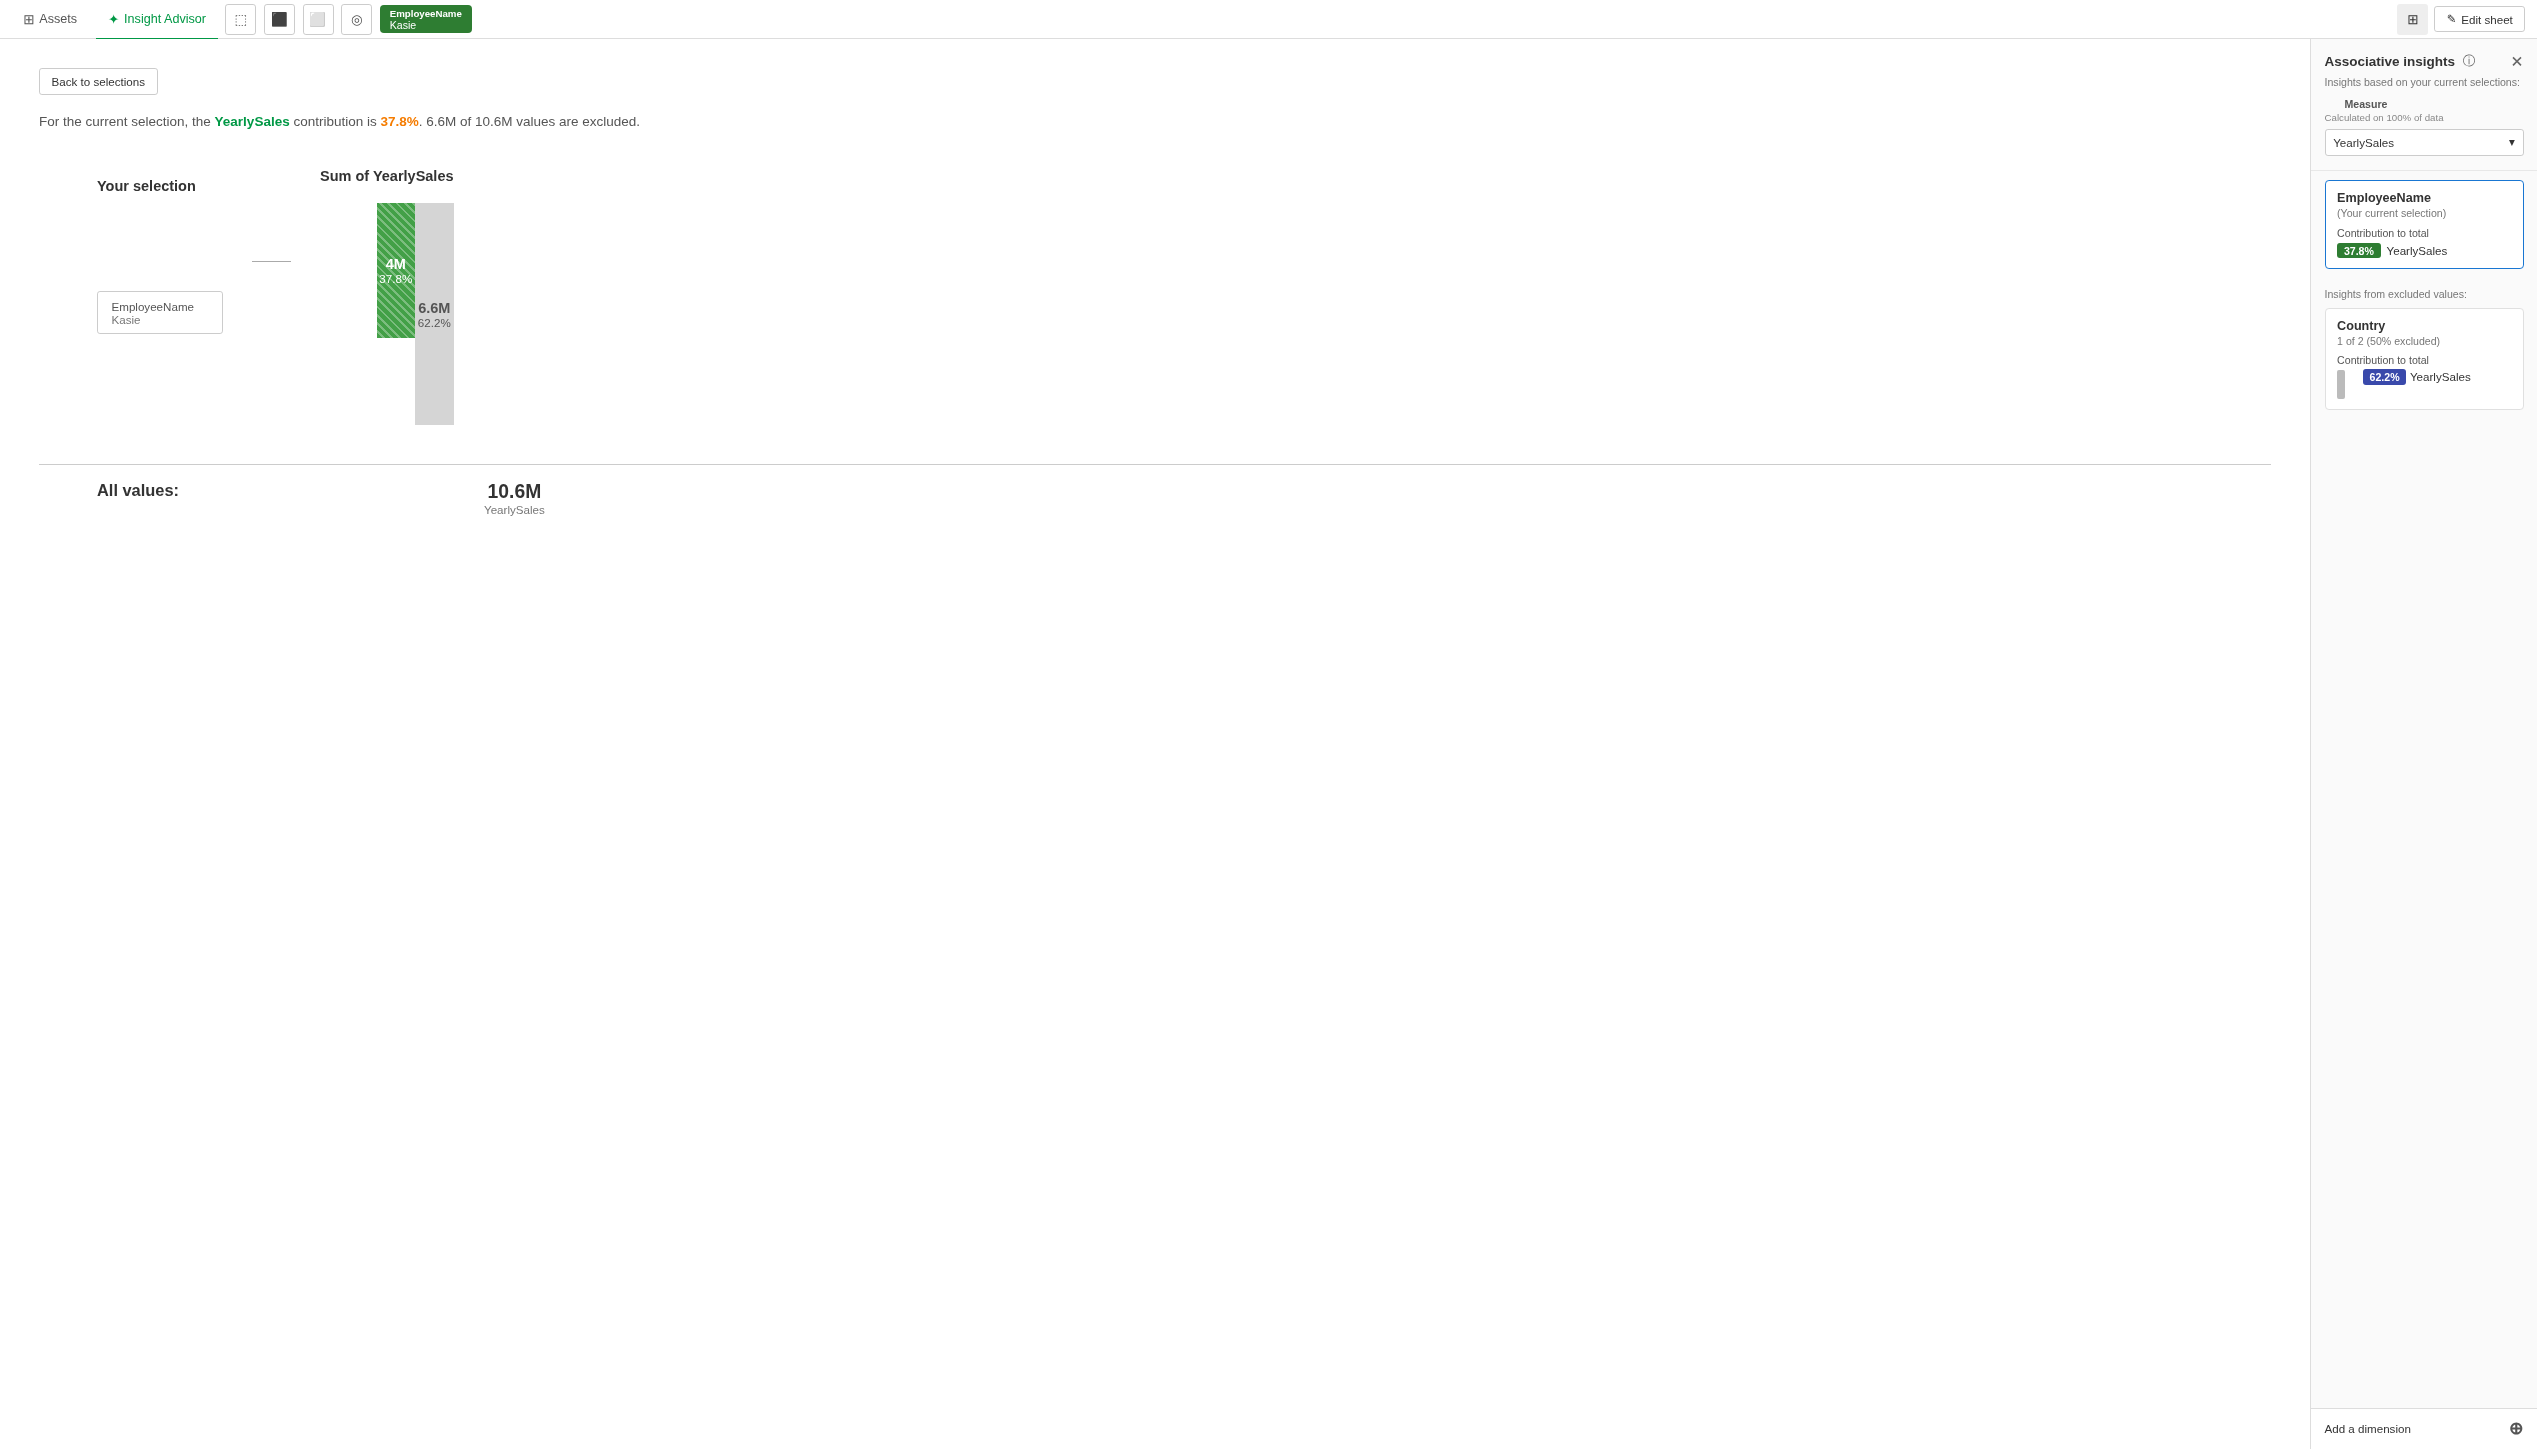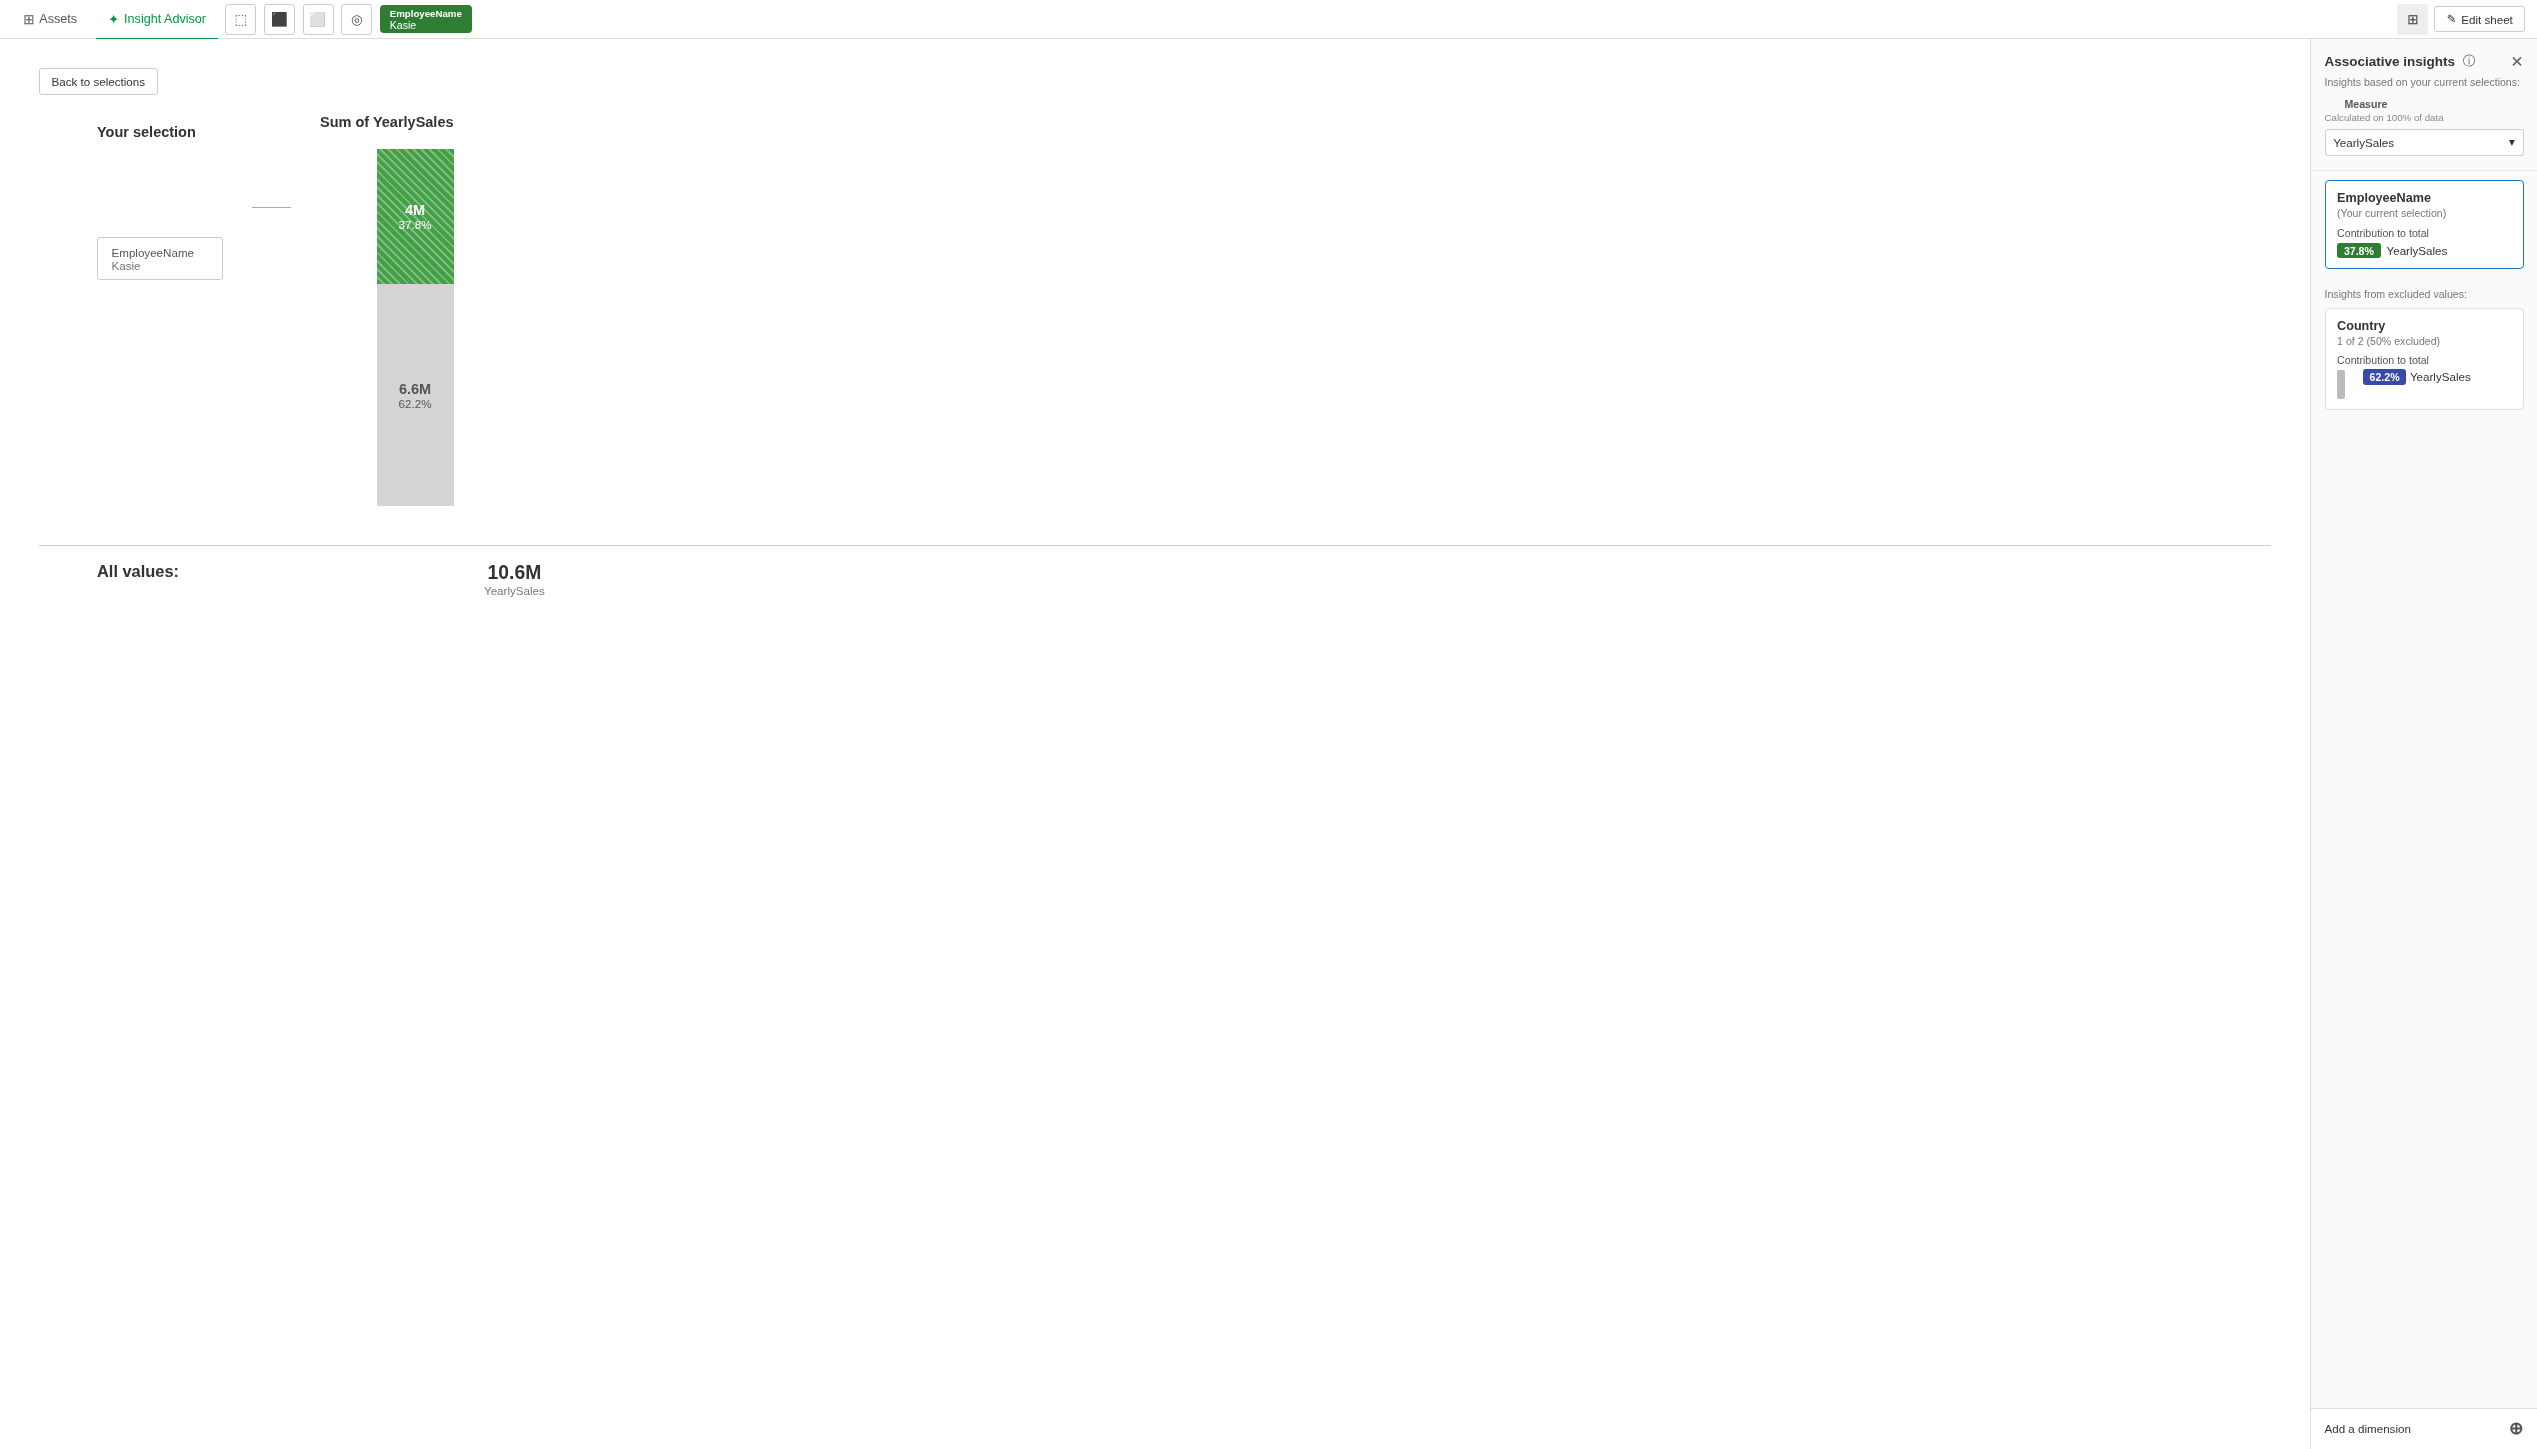--- a/index.html
+++ b/index.html
@@ -173,21 +173,21 @@
     }
     .bar-col-header {
       font-size: 14.5px;
       font-weight: 600;
       color: #333;
       margin-bottom: 19.3px;
     }
     .stacked-bar {
       width: 77px;
       display: flex;
-      flex-direction: column;
+      flex-direction: row;
     }
     .bar-green {
       background: #43a047;
       background-image: repeating-linear-gradient(
         45deg,
         transparent,
         transparent 3.9px,
         rgba(255,255,255,0.3) 3.9px,
         rgba(255,255,255,0.3) 5.8px
       );
@@ -451,20 +451,23 @@
     </div>
   </div>
 </div>
 
 <div class="main-layout">
 
   <div class="main-content">
     <button class="back-btn">Back to selections</button>
 
 
+    <p class="subtitle">
+      <span>For the current selection, the </span><span class="highlight">YearlySales</span><span> contribution is </span><span class="percent">37.8%</span><span>. 6.6M of 10.6M values are excluded.</span>
+    </p>
 
     
     <div class="chart-area">
 
       <div class="chart-labels-col">
         <div class="col-header">Your selection</div>
         <div class="selection-box">
           <div class="sel-title">EmployeeName</div>
           <div class="sel-val">Kasie</div>
         </div>

